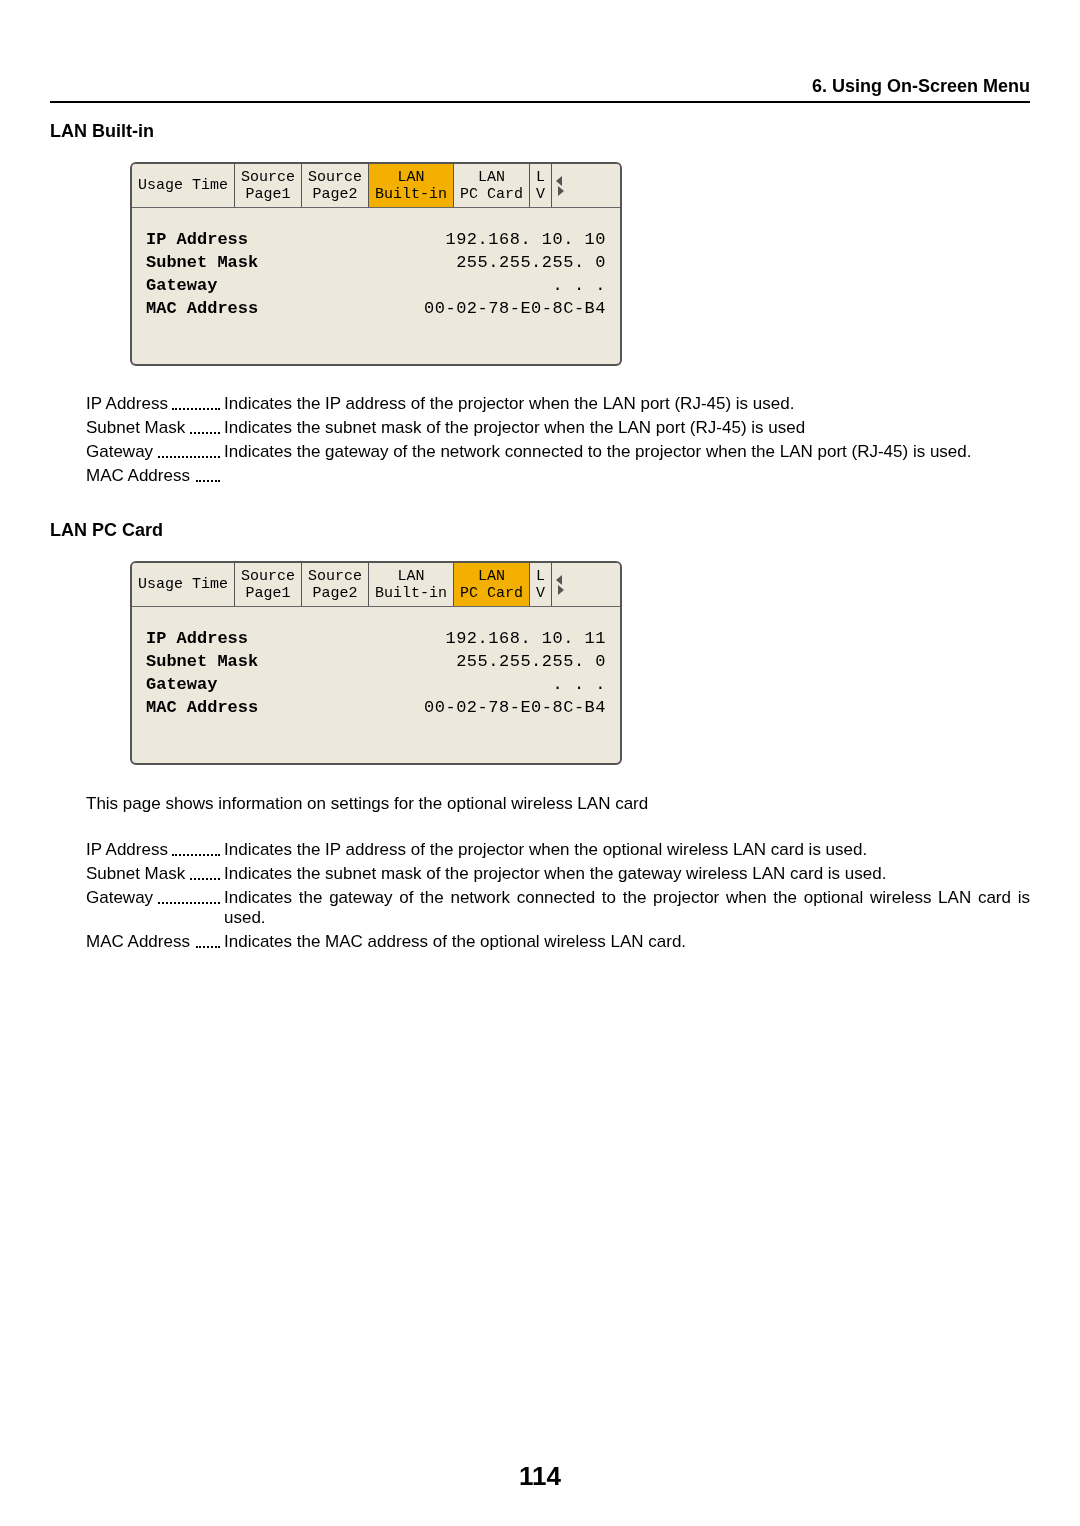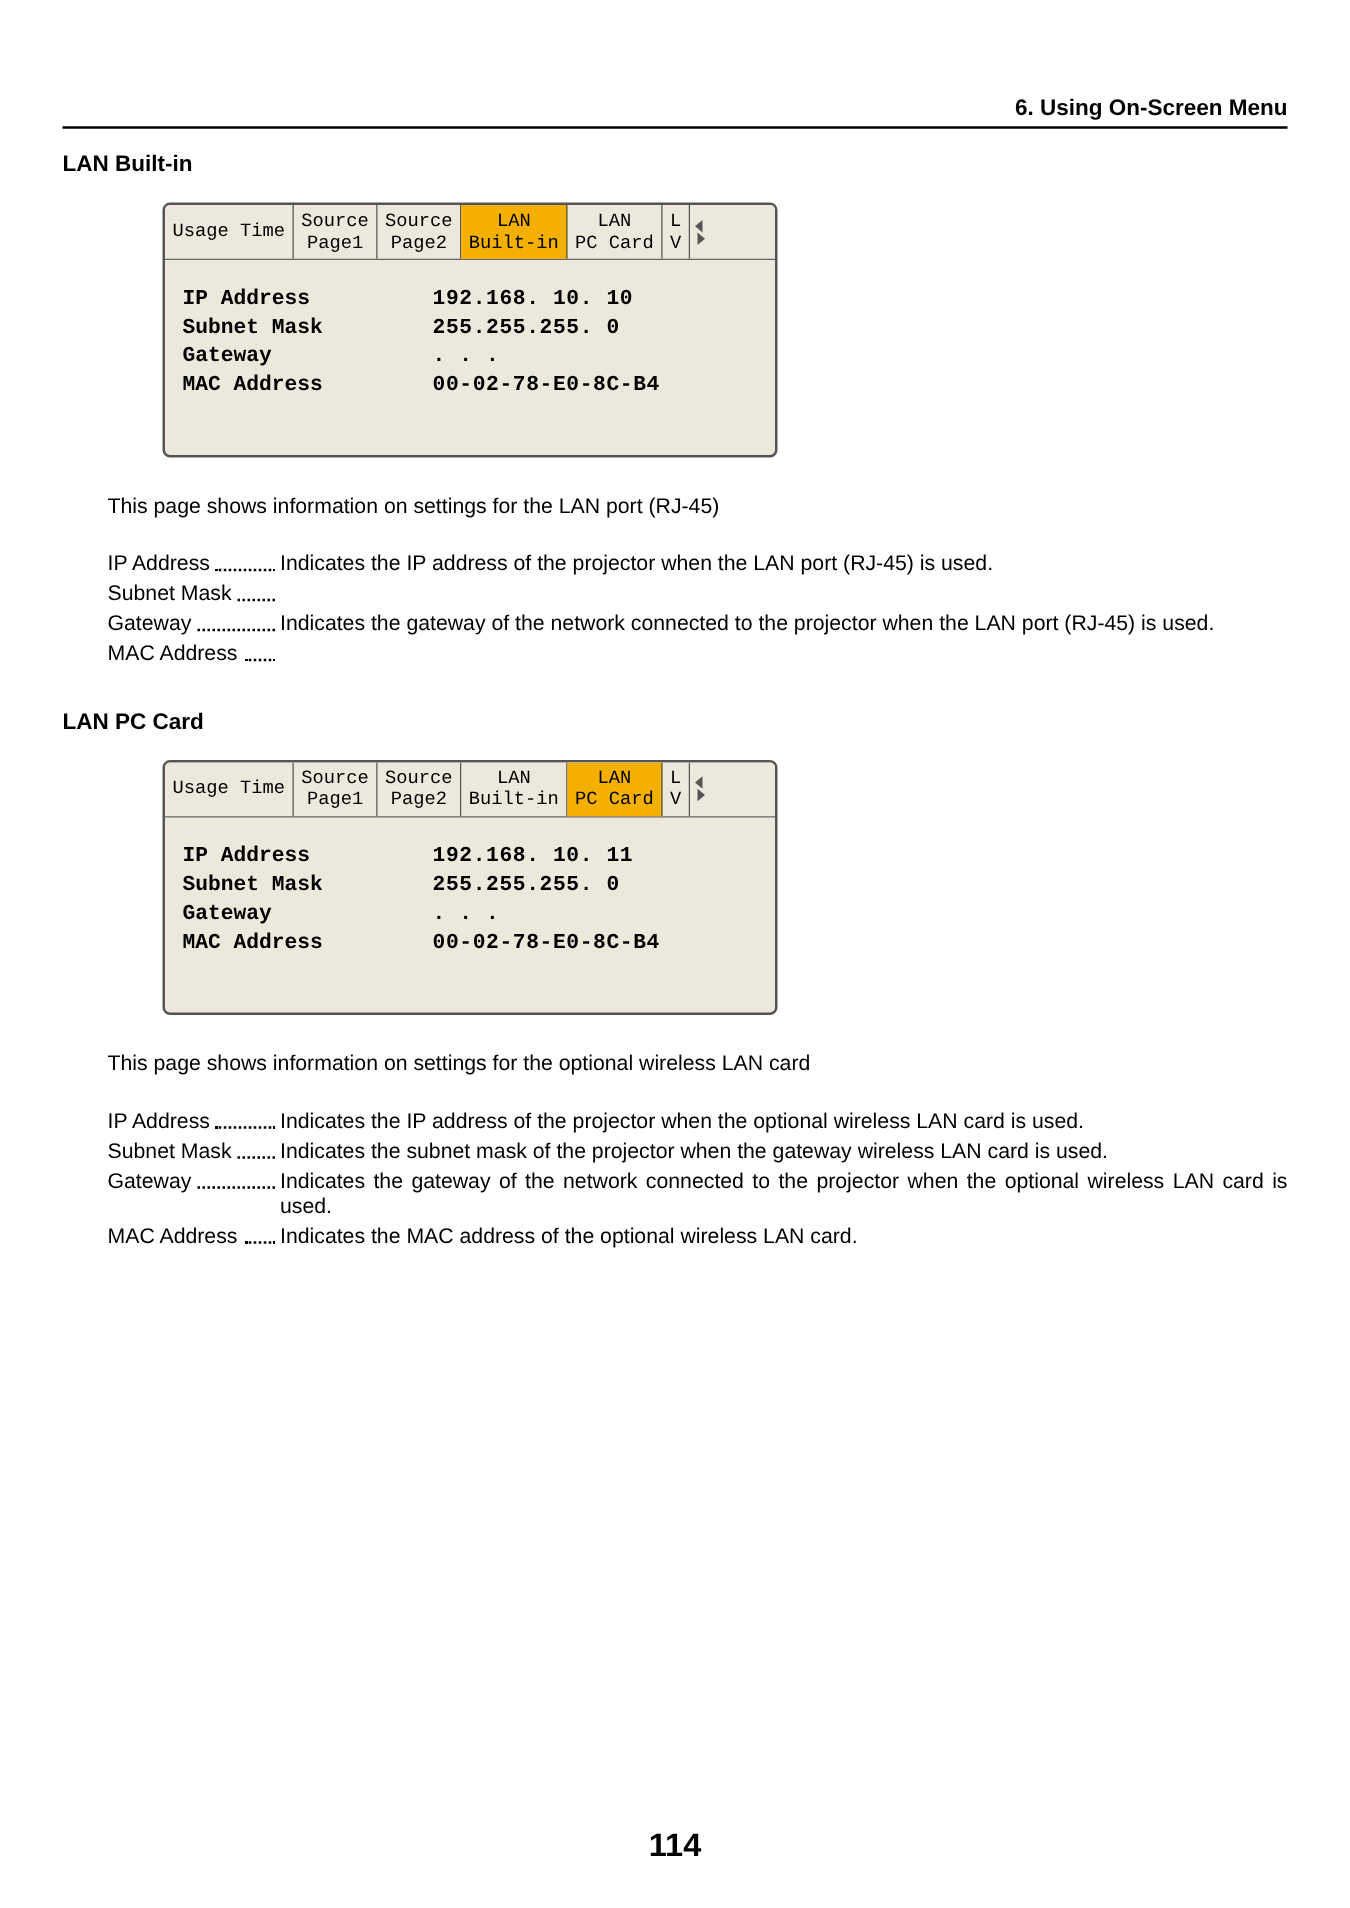--- a/index.html
+++ b/index.html
@@ -80,22 +80,23 @@
   .osd-row {
     display: flex;
     margin: 4px 0;
   }
   .osd-label {
     width: 200px;
     font-weight: bold;
   }
   .osd-value {
     flex: 1;
-    font-weight: bold;
+    font-weight: normal;
     letter-spacing: 0.5px;
+    text-align: right;
   }
   .desc {
     margin: 0 0 24px 36px;
     font-size: 17px;
     line-height: 1.35;
   }
   .def-list {
     margin-left: 36px;
     margin-bottom: 34px;
     font-size: 17px;
@@ -183,29 +184,29 @@
         <div class="osd-label">Gateway</div>
         <div class="osd-value">  .   .   .</div>
       </div>
       <div class="osd-row">
         <div class="osd-label">MAC Address</div>
         <div class="osd-value">00-02-78-E0-8C-B4</div>
       </div>
     </div>
   </div>
 
-  <div class="desc">This page shows information on settings for the LAN port (RJ-45)</div>
 
   <div class="def-list">
     <div class="def-row">
       <div class="def-term" style="--dot-start:86px">IP Address</div>
       <div class="def-def">Indicates the IP address of the projector when the LAN port (RJ-45) is used.</div>
     </div>
     <div class="def-row">
       <div class="def-term" style="--dot-start:104px">Subnet Mask</div>
+      <div class="def-def">Indicates the subnet mask of the projector when the LAN port (RJ-45) is used</div>
     </div>
     <div class="def-row">
       <div class="def-term" style="--dot-start:72px">Gateway</div>
       <div class="def-def">Indicates the gateway of the network connected to the projector when the LAN port (RJ-45) is used.</div>
     </div>
     <div class="def-row">
       <div class="def-term" style="--dot-start:110px">MAC Address</div>
     </div>
   </div>
 

